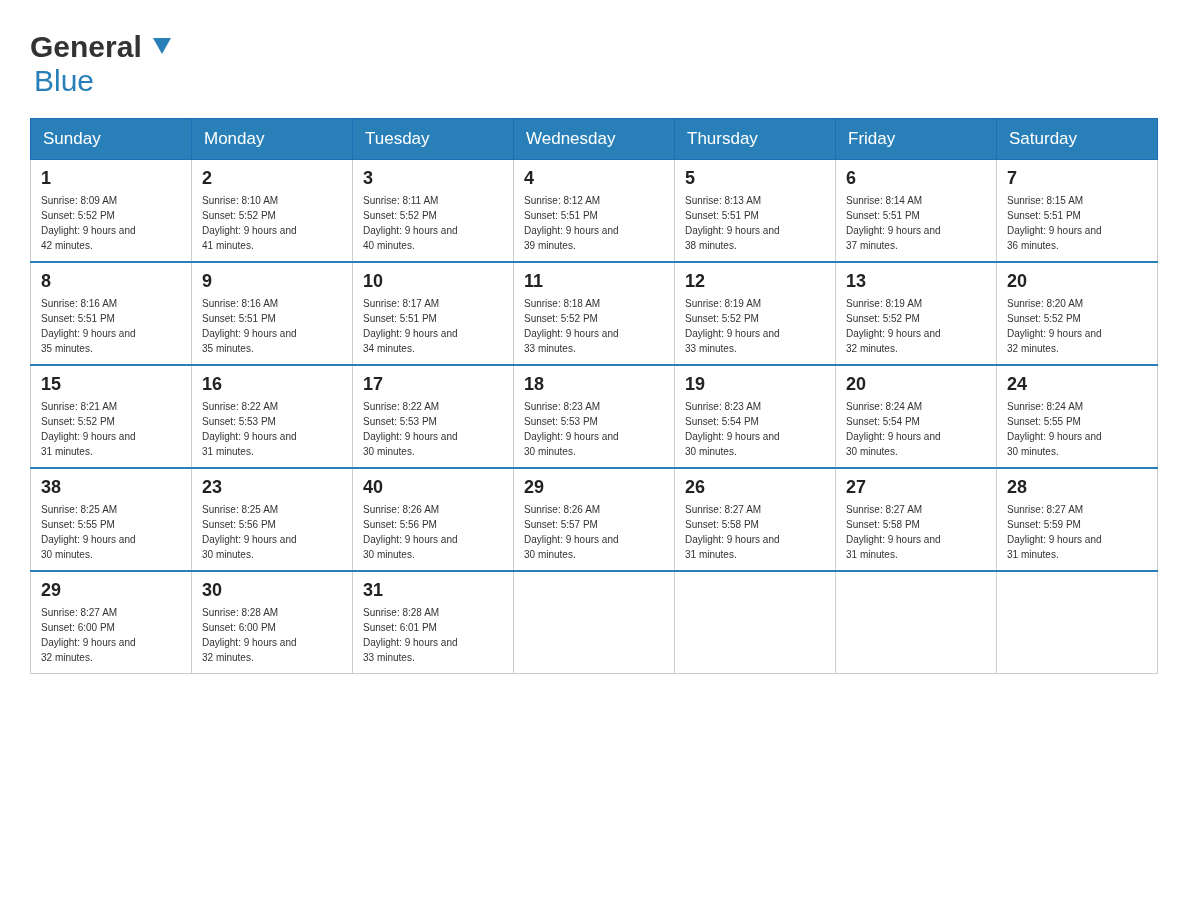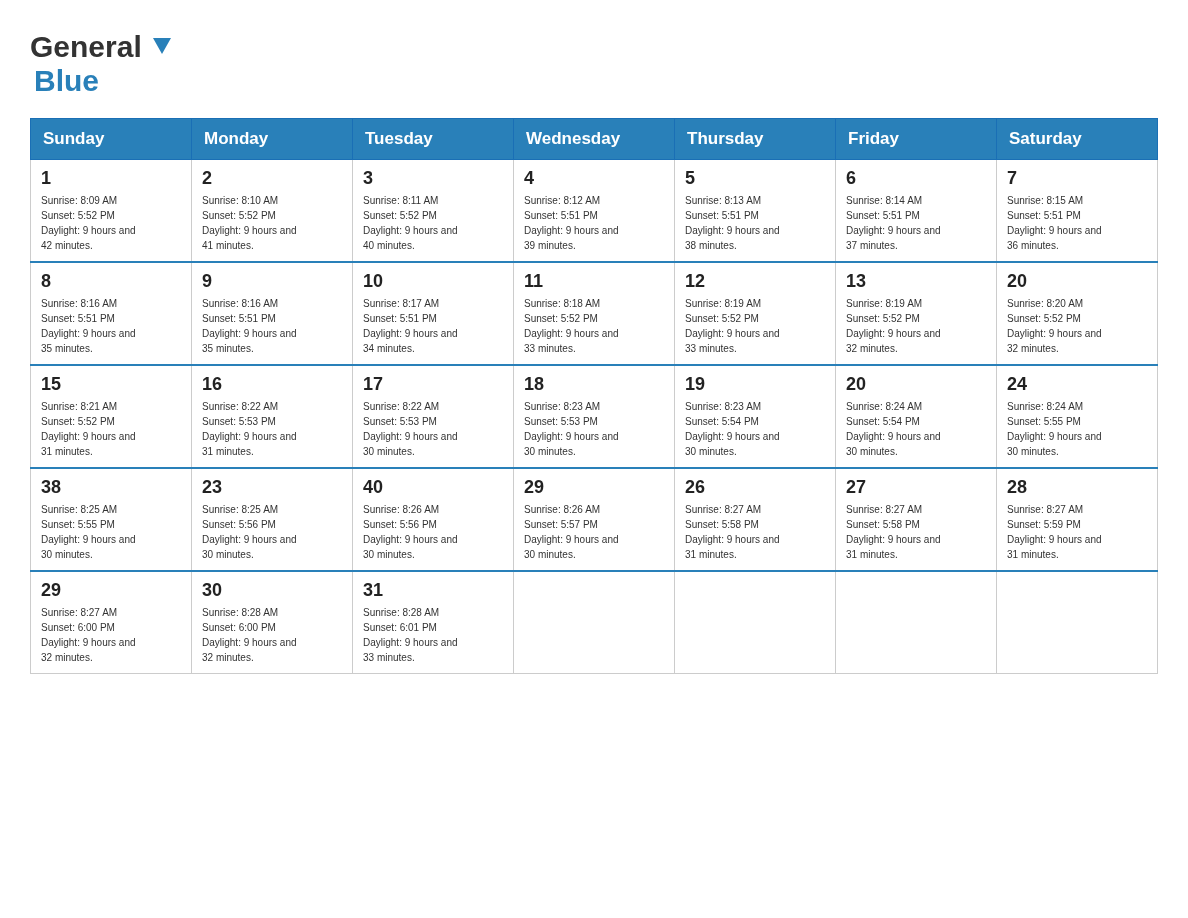--- a/index.html
+++ b/index.html
@@ -38,21 +38,21 @@
     .calendar {
       width: 100%;
       border-collapse: collapse;
       border: 1px solid #ccc;
     }
     .calendar th {
       background-color: #2980b9;
       color: #fff;
       padding: 10px 12px;
       font-size: 17px;
-      font-weight: bold;
+      font-weight: normal;
       text-align: left;
       border: 1px solid #1a6fb5;
     }
     .calendar td {
       vertical-align: top;
       padding: 8px 10px;
       border: 1px solid #ccc;
       width: 14.28%;
       min-height: 110px;
     }
@@ -84,21 +84,21 @@
 
 <div class="header">
   <div class="logo">
     <div class="logo-wrapper">
       <span style="font-size:30px;font-weight:bold;color:#333;">General</span>
       <svg width="22" height="22" viewBox="0 0 22 22" style="margin-left:1px;margin-top:-4px;">
         <polygon points="2,4 20,4 11,20" fill="#2980b9"></polygon>
       </svg>
     </div>
     <div>
-      <span style="font-size:30px;font-weight:bold;color:#2980b9;margin-left:4px;">Blue</span>
+      <span style="font-size:30px;font-weight:normal;color:#2980b9;margin-left:4px;">Blue</span>
     </div>
   </div>
   <div class="title-section">
     <div class="month-title"></div>
     <div class="location-title"></div>
   </div>
 </div>
 
 <table class="calendar">
   <thead>

